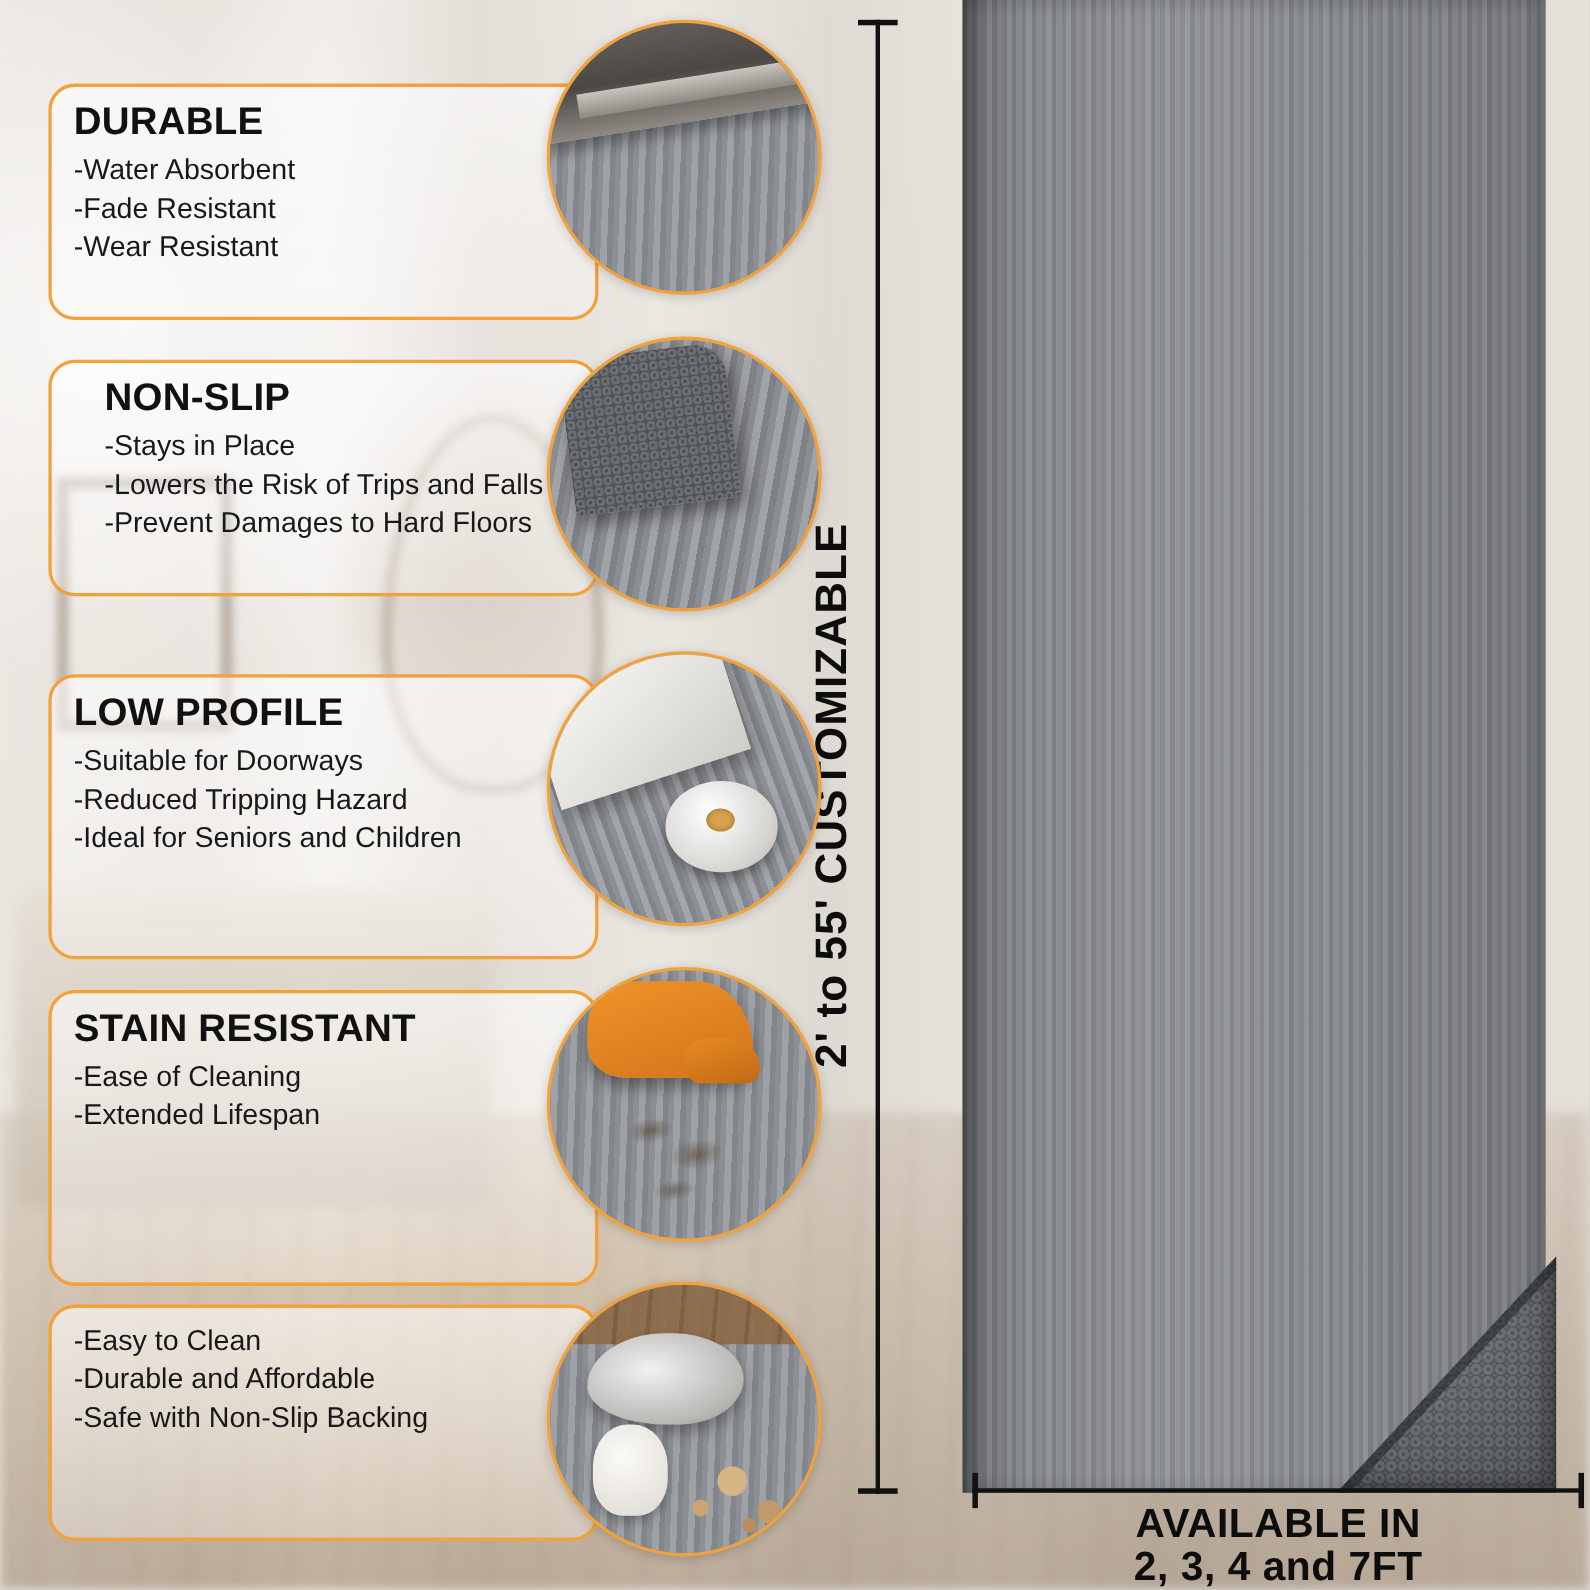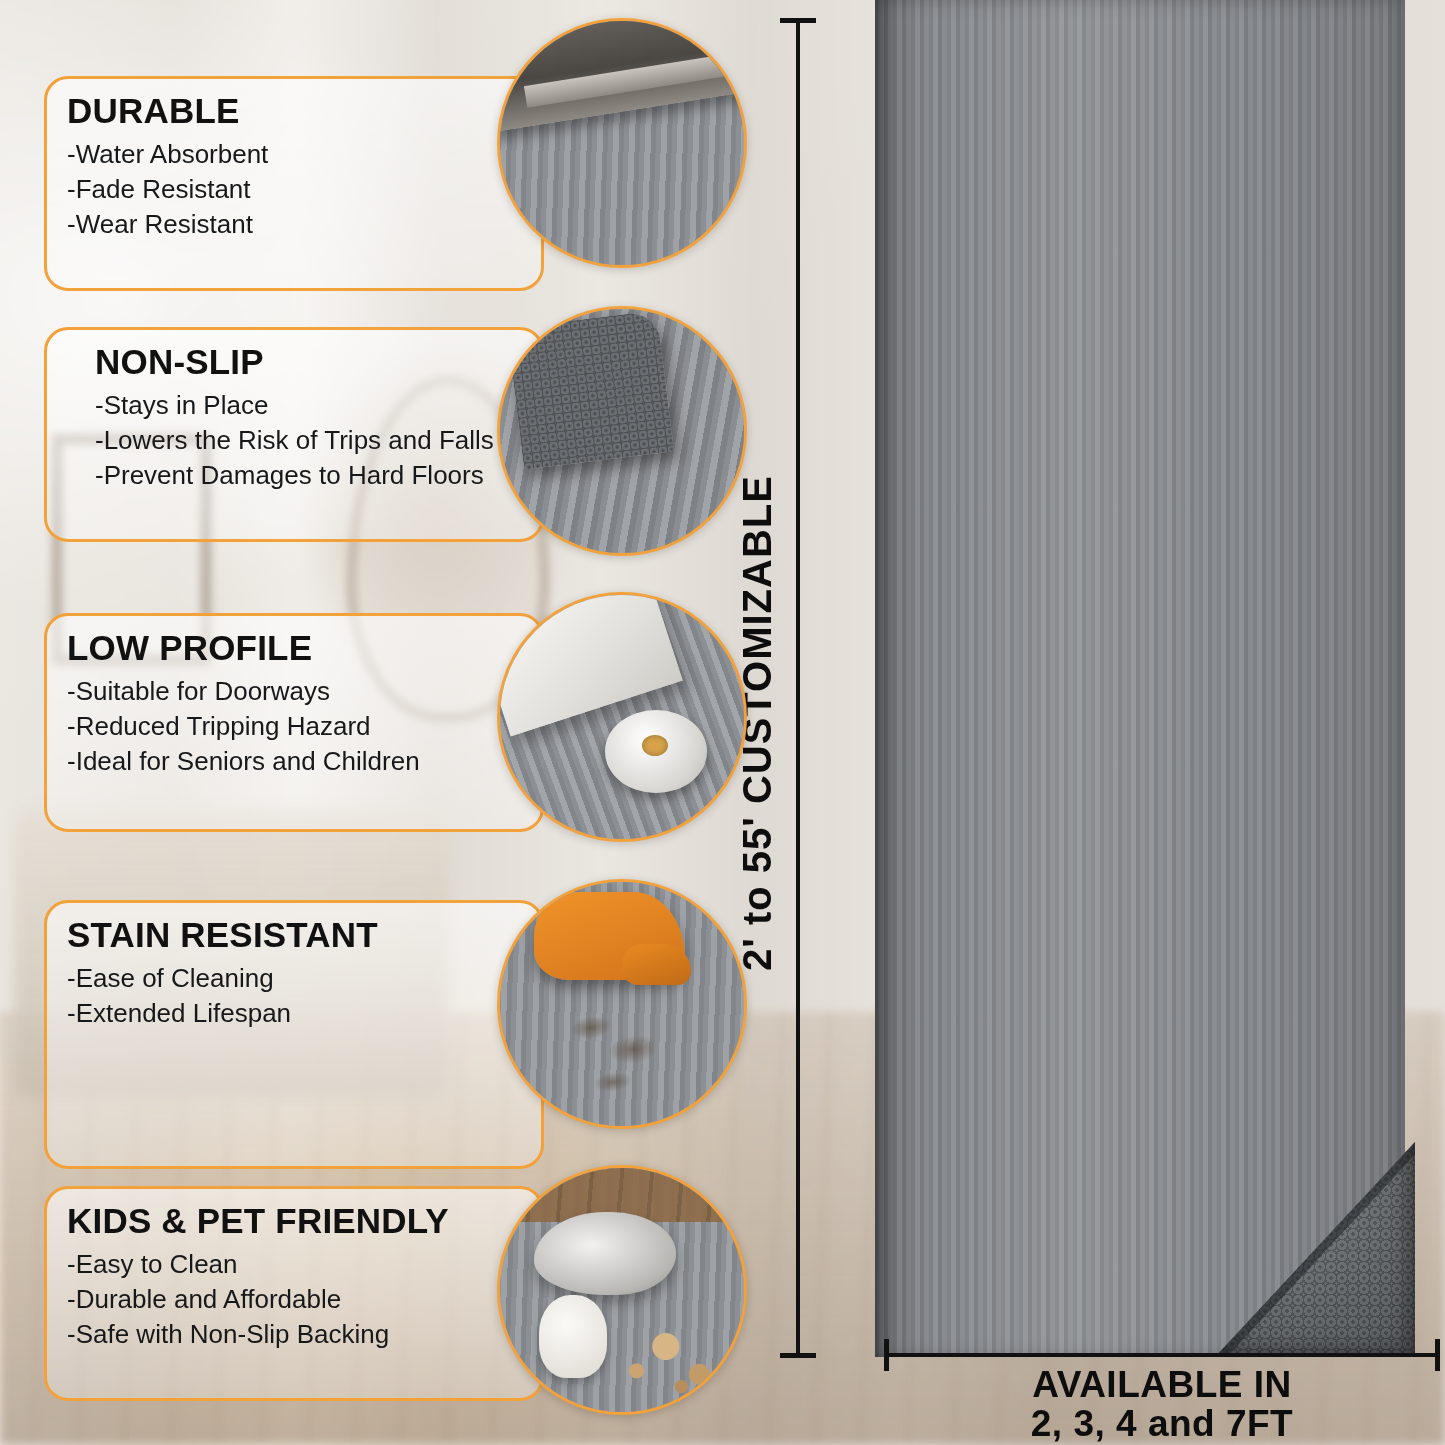--- a/index.html
+++ b/index.html
@@ -173,21 +173,21 @@
   }
   .feature p {
     font-size: 26px;
     color: #17181a;
     line-height: 1.34;
     white-space: nowrap;
   }
 
   .f1 { top: 40px;   height: 215px; margin-top: 36px; }
   .f2 { top: 327px;  height: 215px; padding-left: 48px; }
-  .f3 { top: 613px;  height: 219px; }
+  .f3 { top: 613px;  height: 259px; }
   .f4 { top: 900px;  height: 269px; }
   .f5 { top: 1186px; height: 215px; }
 
   
   .bubble {
     position: absolute;
     width: 250px; height: 250px;
     border-radius: 50%;
     border: 3px solid #F2A13B;
     overflow: hidden;
@@ -386,21 +386,20 @@
       <p>-Ease of Cleaning</p>
       <p>-Extended Lifespan</p>
     </div>
     <div class="bubble b4">
       <div class="rib"></div>
       <div class="boot"></div>
       <div class="print"></div>
     </div>
 
     <div class="feature f5">
-      <h3>KIDS &amp; PET FRIENDLY</h3>
       <p>-Easy to Clean</p>
       <p>-Durable and Affordable</p>
       <p>-Safe with Non-Slip Backing</p>
     </div>
     <div class="bubble b5">
       <div class="rib"></div>
       <div class="floorstrip"></div>
       <div class="cat"></div>
       <div class="bear"></div>
       <div class="rings"></div>

